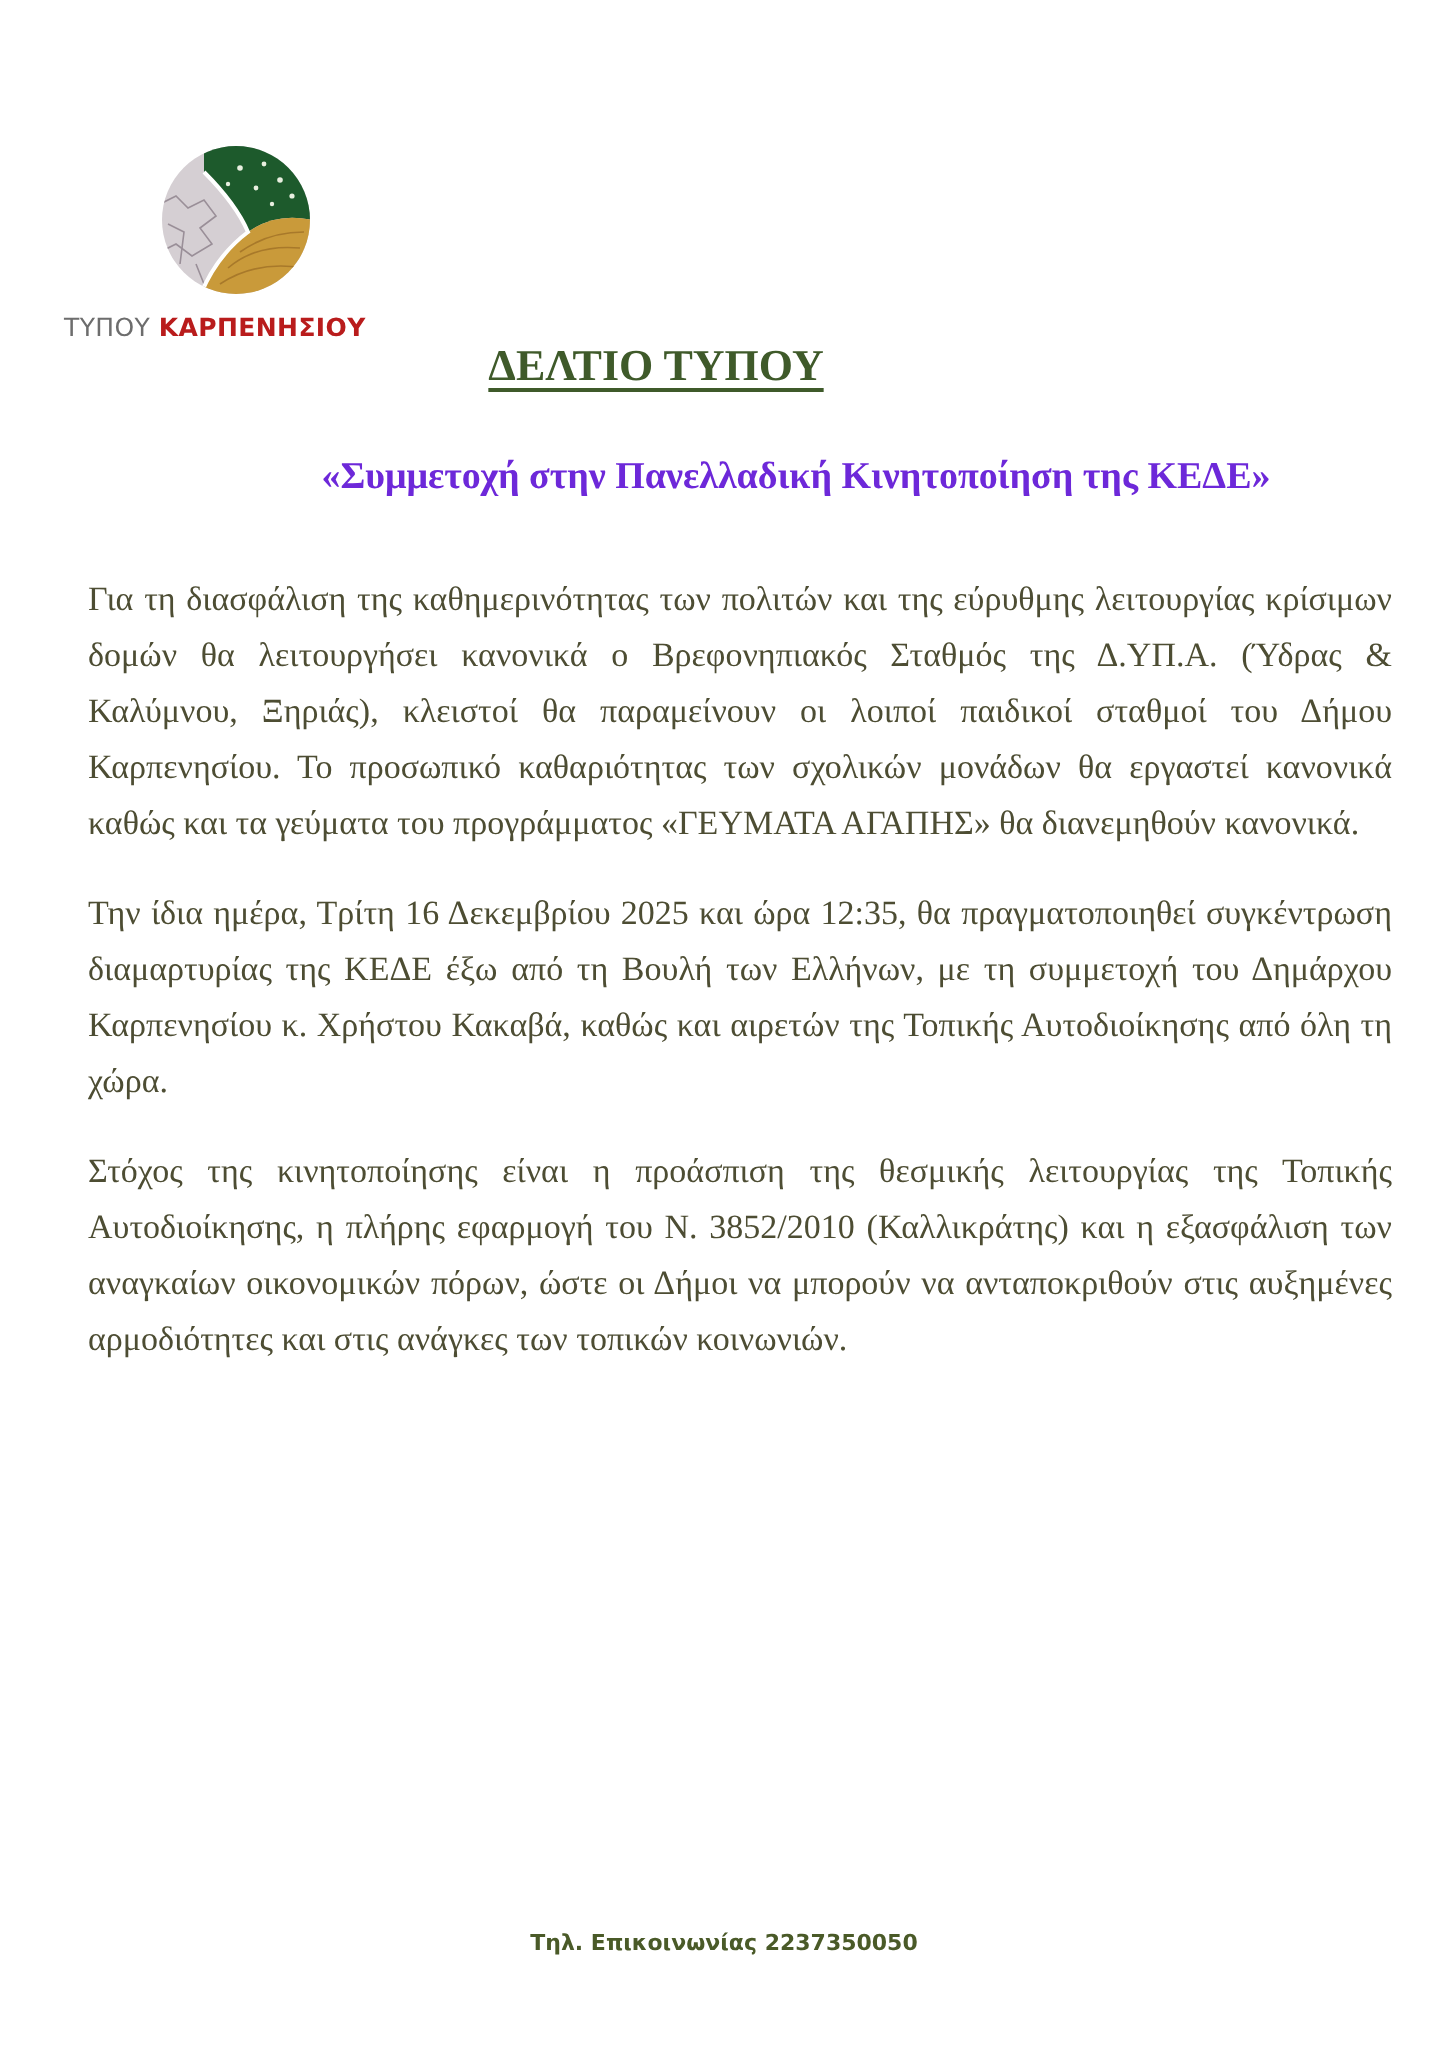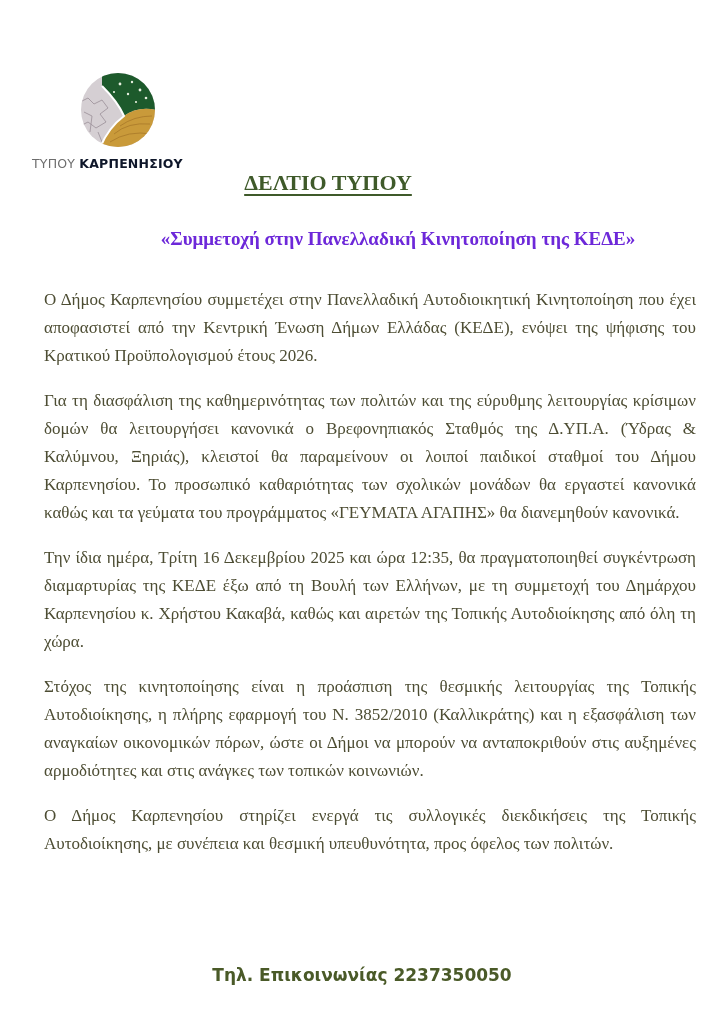--- a/index.html
+++ b/index.html
@@ -2,30 +2,30 @@
 <html><head>
 <meta charset="utf-8">
 <style>
   html, body { margin: 0; padding: 0; background: #ffffff; }
   body { width: 724px; height: 1024px; position: relative; overflow: hidden;
          font-family: "Liberation Serif", "DejaVu Serif", serif; color: #4b4a35; }
   .logo { position: absolute; left: 32px; top: 72px; width: 170px; height: 100px; }
   .logo-circle { position: absolute; left: 48px; top: 0; width: 76px; height: 76px; }
   .logo-text { position: absolute; left: 0; top: 84px; width: 170px; text-align: left;
                font-family: "DejaVu Sans", sans-serif; font-size: 12.5px; color: #6d6d6d; letter-spacing: 0.2px; white-space: nowrap; }
-  .logo-text b { color: #0f172a; font-weight: bold; }
+  .logo-text b { color: #b91c1c; font-weight: bold; }
   .title { position: absolute; top: 170px; left: 0; width: 656px; text-align: center;
            font-weight: bold; font-size: 22px; color: #3f5a2a; }
   .title span { text-decoration: underline; text-underline-offset: 4px; text-decoration-thickness: 2px; }
   .subtitle { position: absolute; top: 228px; left: 0; width: 724px; text-align: center;
               font-weight: bold; font-size: 19px; color: #6d28d9; padding-left: 36px; }
   .body { position: absolute; left: 44px; top: 286px; width: 652px; }
   .para { font-size: 17px; line-height: 28px; text-align: justify; margin: 0 0 17px 0; color: #4d4d33; }
   .footer { position: absolute; top: 965px; left: 0; width: 724px; text-align: center;
-            font-family: "DejaVu Sans", sans-serif; font-weight: bold; font-size: 17px; color: #4a5a28; }
+            font-family: "DejaVu Sans", sans-serif; font-weight: bold; font-size: 11px; color: #4a5a28; }
 </style>
 </head>
 <body>
 
 <div class="logo">
   <svg class="logo-circle" viewBox="0 0 76 76">
     <defs>
       <clipPath id="c">
           <circle cx="38" cy="38" r="37"></circle>
         </clipPath>
@@ -53,20 +53,18 @@
   </div>
 </div>
 
 <div class="title">
   <span>ΔΕΛΤΙΟ ΤΥΠΟΥ</span>
 </div>
 
 <div class="subtitle">«Συμμετοχή στην Πανελλαδική Κινητοποίηση της ΚΕΔΕ»</div>
 
 <div class="body">
-  <p class="para">Ο Δήμος Καρπενησίου συμμετέχει στην Πανελλαδική Αυτοδιοικητική Κινητοποίηση που έχει αποφασιστεί από την Κεντρική Ένωση Δήμων Ελλάδας (ΚΕΔΕ), ενόψει της ψήφισης του Κρατικού Προϋπολογισμού έτους 2026.</p>
   <p class="para">Για τη διασφάλιση της καθημερινότητας των πολιτών και της εύρυθμης λειτουργίας κρίσιμων δομών θα λειτουργήσει κανονικά ο Βρεφονηπιακός Σταθμός της Δ.ΥΠ.Α. (Ύδρας &amp; Καλύμνου, Ξηριάς), κλειστοί θα παραμείνουν οι λοιποί παιδικοί σταθμοί του Δήμου Καρπενησίου. Το προσωπικό καθαριότητας των σχολικών μονάδων θα εργαστεί κανονικά καθώς και τα γεύματα του προγράμματος «ΓΕΥΜΑΤΑ ΑΓΑΠΗΣ» θα διανεμηθούν κανονικά.</p>
   <p class="para">Την ίδια ημέρα, Τρίτη 16 Δεκεμβρίου 2025 και ώρα 12:35, θα πραγματοποιηθεί συγκέντρωση διαμαρτυρίας της ΚΕΔΕ έξω από τη Βουλή των Ελλήνων, με τη συμμετοχή του Δημάρχου Καρπενησίου κ. Χρήστου Κακαβά, καθώς και αιρετών της Τοπικής Αυτοδιοίκησης από όλη τη χώρα.</p>
   <p class="para">Στόχος της κινητοποίησης είναι η προάσπιση της θεσμικής λειτουργίας της Τοπικής Αυτοδιοίκησης, η πλήρης εφαρμογή του Ν. 3852/2010 (Καλλικράτης) και η εξασφάλιση των αναγκαίων οικονομικών πόρων, ώστε οι Δήμοι να μπορούν να ανταποκριθούν στις αυξημένες αρμοδιότητες και στις ανάγκες των τοπικών κοινωνιών.</p>
-  <p class="para">Ο Δήμος Καρπενησίου στηρίζει ενεργά τις συλλογικές διεκδικήσεις της Τοπικής Αυτοδιοίκησης, με συνέπεια και θεσμική υπευθυνότητα, προς όφελος των πολιτών.</p>
 </div>
 
 <div class="footer">Τηλ. Επικοινωνίας 2237350050</div>
 
 </body></html>

